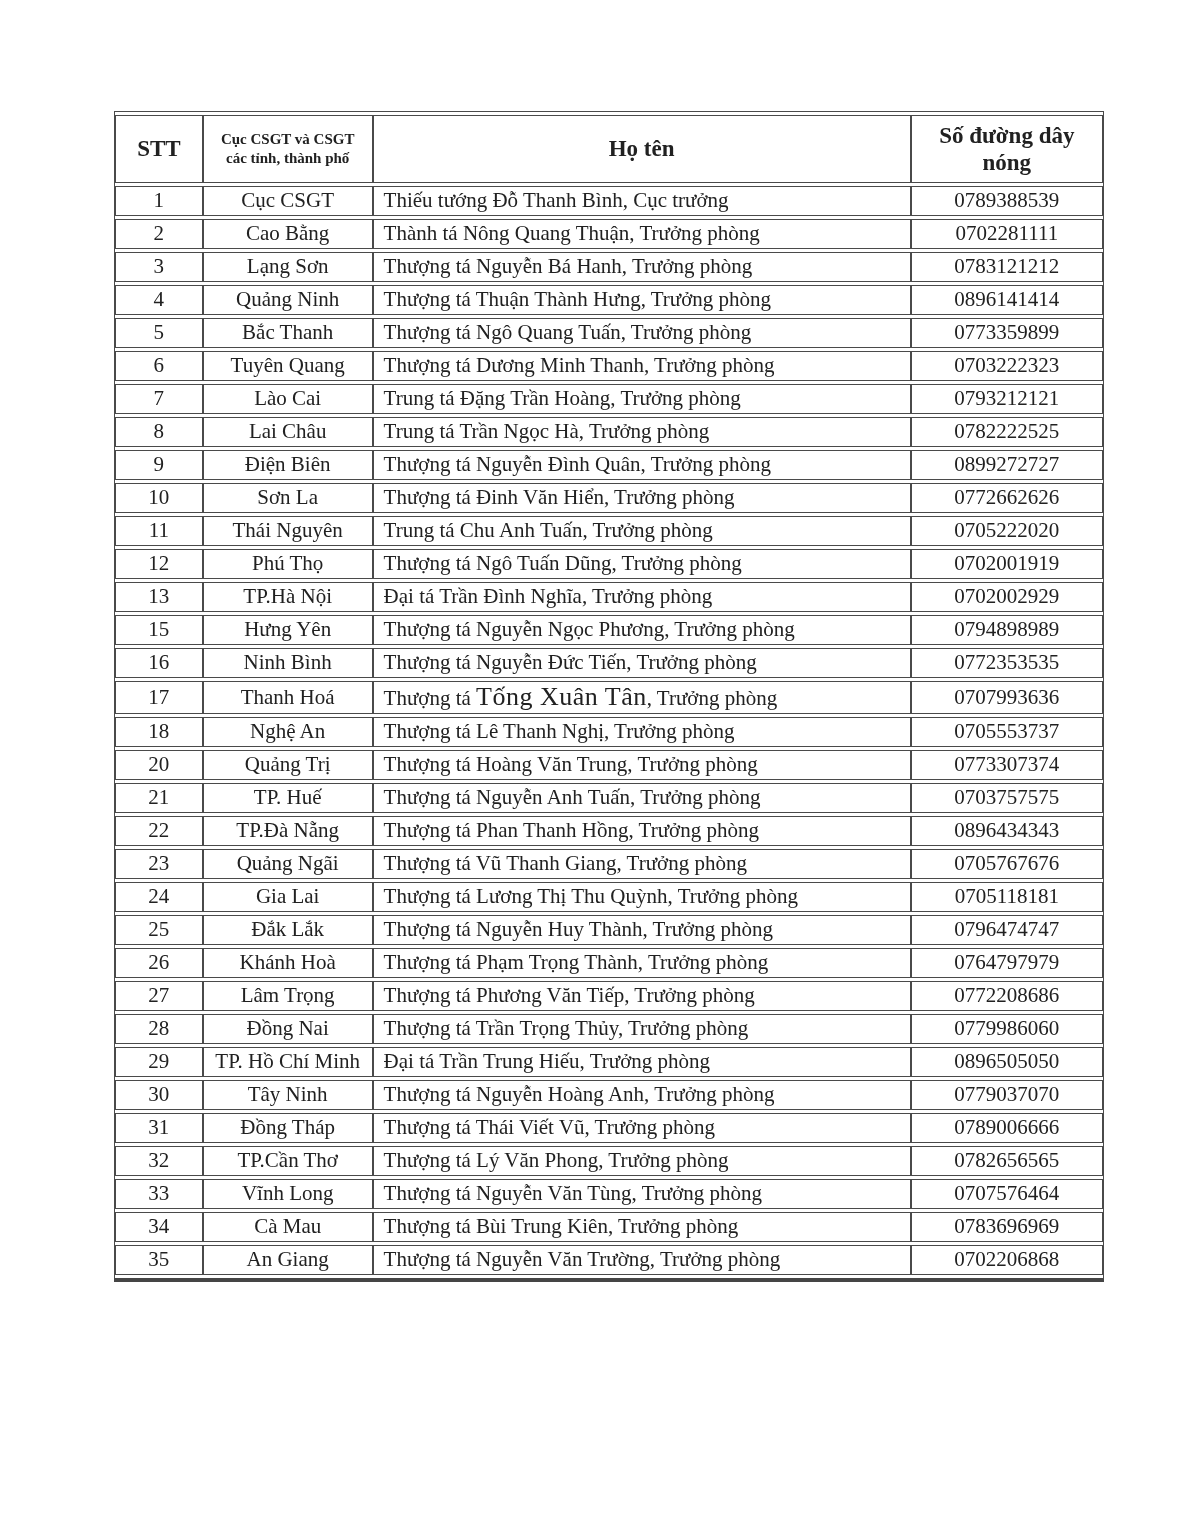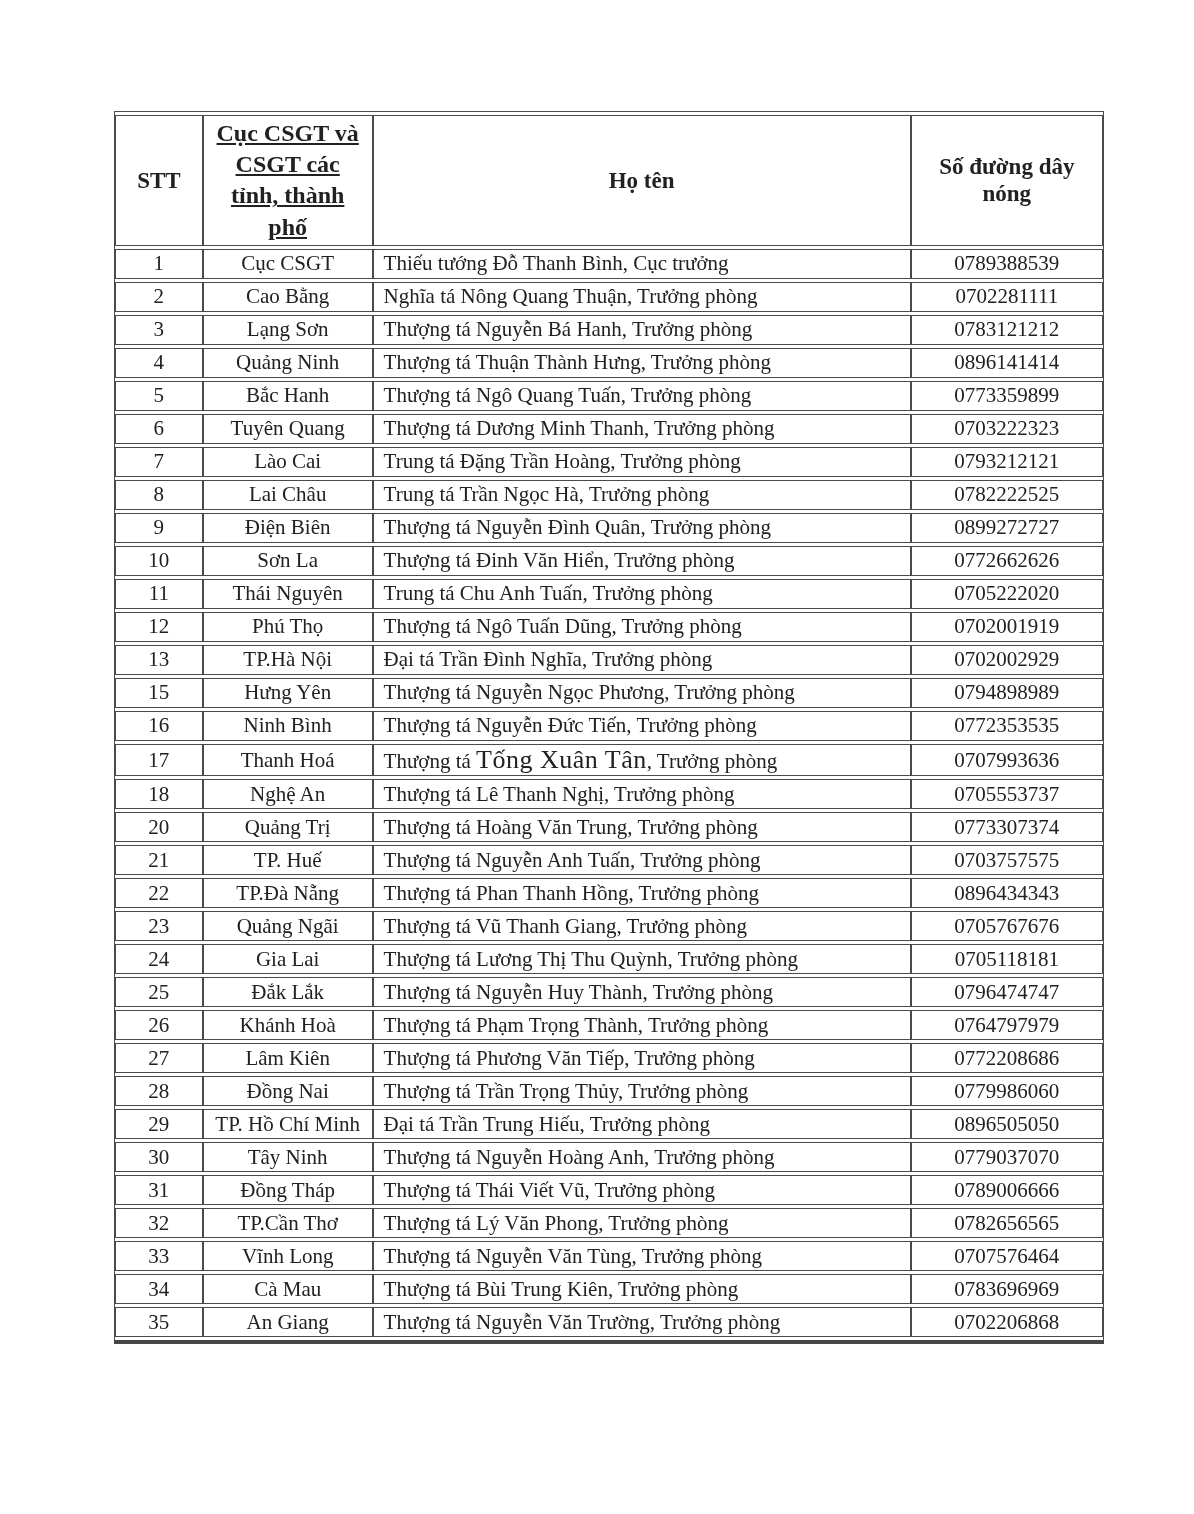--- a/index.html
+++ b/index.html
@@ -41,21 +41,21 @@
     color:var(--text);
     background:#fff;
   }
   th{
     height:68px;
     font-size:23px;
     font-weight:bold;
     line-height:1.18;
     padding:2px 6px;
   }
-  th.small{font-size:24px;line-height:1.3;text-decoration:underline;}
+  th.small{font-size:15px;line-height:1.3;}
   td{
     height:30px;
     font-size:21px;
     line-height:1.1;
     padding:1px 4px;
     white-space:nowrap;
   }
   td.name{
     text-align:left;
     padding-left:10px;
@@ -88,38 +88,38 @@
       <tbody>
           <tr>
             <td>1</td>
             <td>Cục CSGT</td>
             <td class="name">Thiếu tướng Đỗ Thanh Bình, Cục trưởng</td>
             <td>0789388539</td>
           </tr>
           <tr>
             <td>2</td>
             <td>Cao Bằng</td>
-            <td class="name">Nghĩa tá Nông Quang Thuận, Trưởng phòng</td>
+            <td class="name">Thành tá Nông Quang Thuận, Trưởng phòng</td>
             <td>0702281111</td>
           </tr>
           <tr>
             <td>3</td>
             <td>Lạng Sơn</td>
             <td class="name">Thượng tá Nguyễn Bá Hanh, Trưởng phòng</td>
             <td>0783121212</td>
           </tr>
           <tr>
             <td>4</td>
             <td>Quảng Ninh</td>
             <td class="name">Thượng tá Thuận Thành Hưng, Trưởng phòng</td>
             <td>0896141414</td>
           </tr>
           <tr>
             <td>5</td>
-            <td>Bắc Hanh</td>
+            <td>Bắc Thanh</td>
             <td class="name">Thượng tá Ngô Quang Tuấn, Trưởng phòng</td>
             <td>0773359899</td>
           </tr>
           <tr>
             <td>6</td>
             <td>Tuyên Quang</td>
             <td class="name">Thượng tá Dương Minh Thanh, Trưởng phòng</td>
             <td>0703222323</td>
           </tr>
           <tr>
@@ -225,21 +225,21 @@
             <td>0796474747</td>
           </tr>
           <tr>
             <td>26</td>
             <td>Khánh Hoà</td>
             <td class="name">Thượng tá Phạm Trọng Thành, Trưởng phòng</td>
             <td>0764797979</td>
           </tr>
           <tr>
             <td>27</td>
-            <td>Lâm Kiên</td>
+            <td>Lâm Trọng</td>
             <td class="name">Thượng tá Phương Văn Tiếp, Trưởng phòng</td>
             <td>0772208686</td>
           </tr>
           <tr>
             <td>28</td>
             <td>Đồng Nai</td>
             <td class="name">Thượng tá Trần Trọng Thủy, Trưởng phòng</td>
             <td>0779986060</td>
           </tr>
           <tr>

